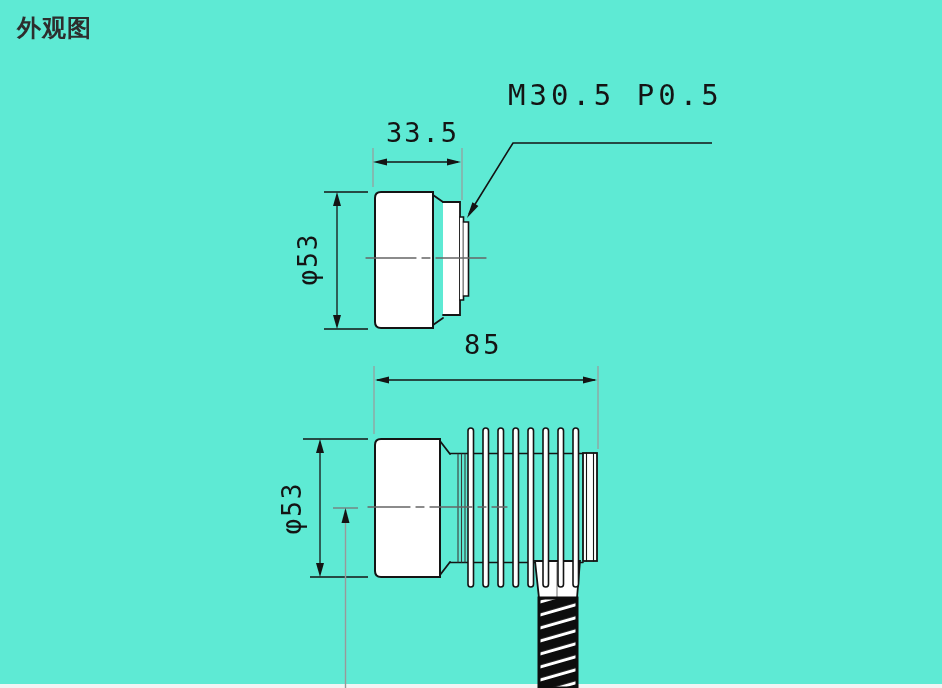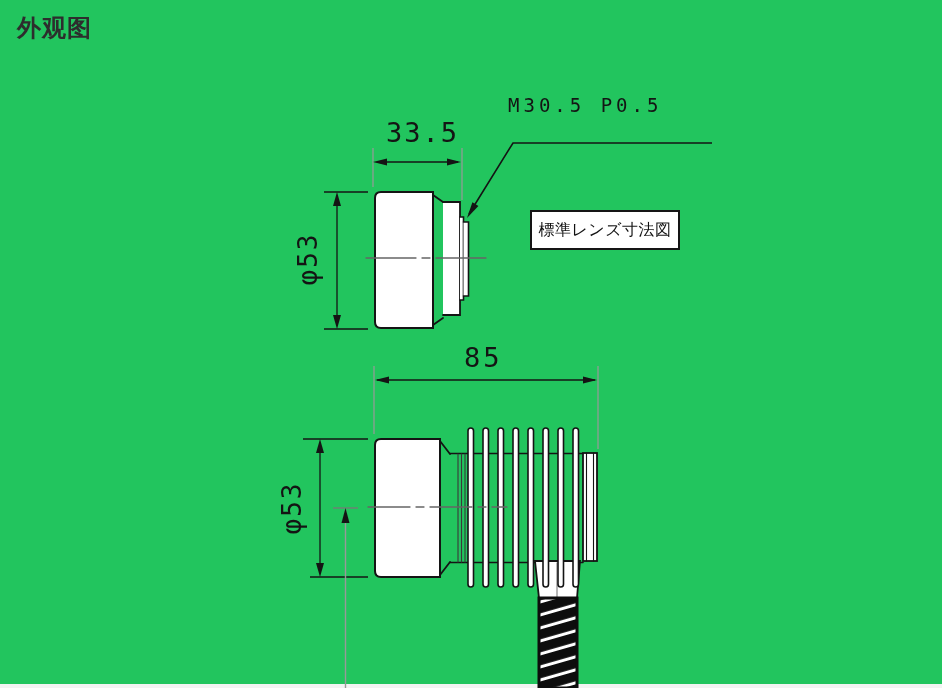--- a/index.html
+++ b/index.html
@@ -1,31 +1,31 @@
 <!DOCTYPE html>
 <html><head>
 <meta charset="utf-8">
 <style>
   html,body{margin:0;padding:0;background:#ffffff;}
   .stage{
-    position:relative;width:942px;height:688px;background:#22c55e;overflow:hidden;
+    position:relative;width:942px;height:688px;background:#5eead4;overflow:hidden;
     font-family:"DejaVu Sans",sans-serif;
   }
   .page-title{
     position:absolute;left:17px;top:12px;
     font-size:24px;font-weight:700;color:#2d2d2d;letter-spacing:1px;
   }
   .cad-text{
     position:absolute;color:#141414;
     font-family:"DejaVu Sans Mono","Liberation Mono",monospace;
     white-space:nowrap;line-height:1.05;
   }
-  .callout-m{left:508px;top:96px;font-size:19px;letter-spacing:4px;}
+  .callout-m{left:508px;top:80px;font-size:29px;letter-spacing:4px;}
   .dim-33-5{left:386px;top:119px;font-size:27px;letter-spacing:2px;text-align:center;}
-  .dim-85{left:464px;top:344px;font-size:27px;letter-spacing:3px;}
+  .dim-85{left:464px;top:331px;font-size:27px;letter-spacing:3px;}
   .dia-rot{
     width:100px;height:28px;text-align:center;font-size:26px;letter-spacing:2px;
     transform:rotate(-90deg);transform-origin:center center;
   }
   .dia-top{left:259px;top:245px;}
   .dia-bottom{left:243px;top:494px;}
   .label-box{
     position:absolute;left:530px;top:210px;width:150px;height:40px;
     border:2px solid #151515;box-sizing:border-box;background:#fff;
     display:flex;align-items:center;justify-content:center;
@@ -139,17 +139,14 @@
       <polygon points="345.5,508 341.5,523 349.5,523" fill="#141414"></polygon>
     </g>
   </svg>
 
   <div class="cad-text callout-m">M30.5 P0.5</div>
   <div class="cad-text dim-33-5">33.5</div>
   <div class="cad-text dia-rot dia-top">φ53</div>
   <div class="cad-text dim-85">85</div>
   <div class="cad-text dia-rot dia-bottom">φ53</div>
 
-  <div class="label-box">
-    <span>標準レンズ寸法図</span>
-  </div>
 
 </div>
 
 </body></html>

